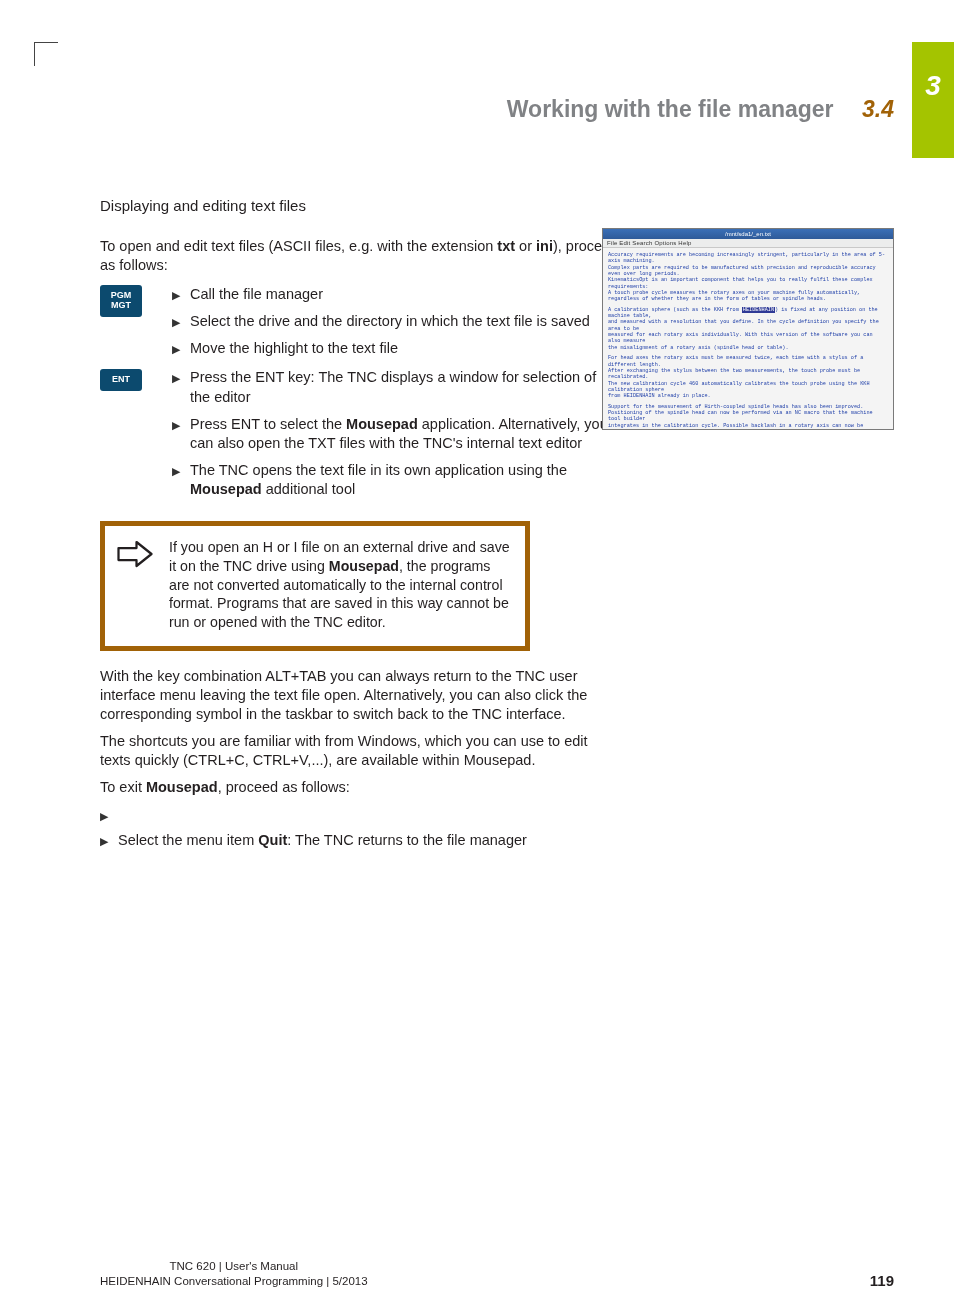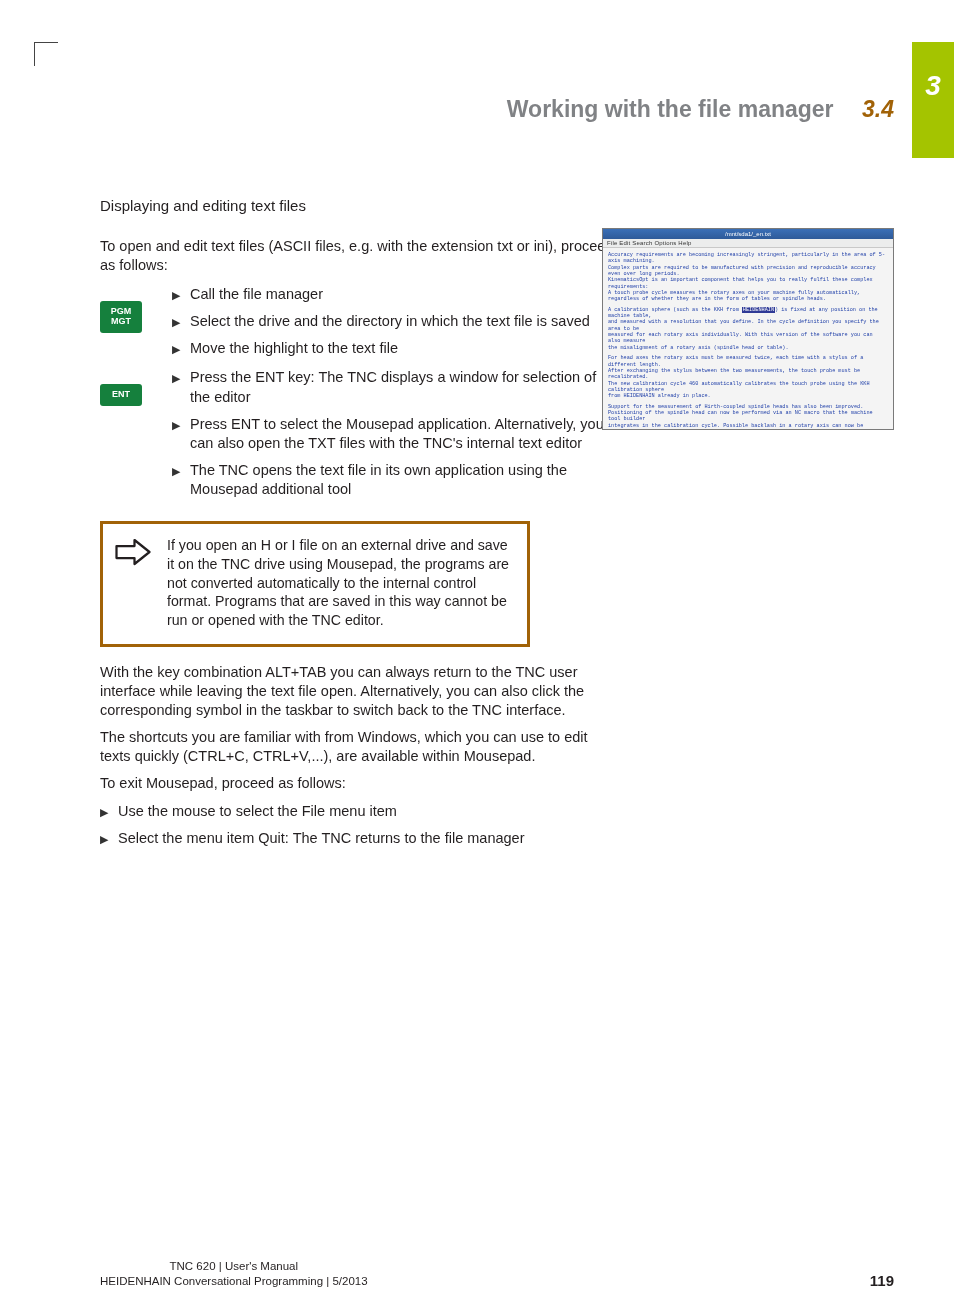--- a/index.html
+++ b/index.html
@@ -15,32 +15,32 @@
   .header { position: absolute; right: 60px; top: 96px; text-align: right; }
   .header-title { font-size: 23px; font-weight: bold; color:#808285; display:inline; }
   .header-sec   { font-size: 23px; font-weight: bold; font-style: italic; color:#a16207; margin-left: 24px; display:inline; }
 
   .content { position: absolute; left: 100px; top: 196px; width: 760px; }
   .left-col { width: 520px; }
 
   .h3 { font-size: 15px; font-weight: normal; margin-bottom: 21px; }
   .body { font-size: 14.5px; line-height: 1.32; }
   .body p { margin-bottom: 8px; }
-  .body b { font-weight: normal; }
+  .body b { font-weight: bold; }
 
   .steps { margin-top: 10px; }
   .step-row { display:flex; align-items:flex-start; margin-bottom: 2px; }
   .key-col { width: 72px; flex: 0 0 72px; }
-  .key { display:inline-block; background:#15803d; color:#fff; font-size:9px; font-weight:bold; line-height:1.1; padding:6px 6px; border-radius:3px; text-align:center; min-width:42px;margin-top:16px; }
+  .key { display:inline-block; background:#0c4a6e; color:#fff; font-size:9px; font-weight:bold; line-height:1.1; padding:6px 6px; border-radius:3px; text-align:center; min-width:42px; }
   .key.two-line { font-size:9px; }
   .step-list { flex:1; }
   .step-item { display:flex; align-items:flex-start; margin-bottom:8px; font-size:14.5px; line-height:1.32; }
   .step-item .marker { flex:0 0 18px; color:#333; font-size:11px; margin-top:3px; }
 
-  .note-box { border:3px solid #a16207; display:flex; margin-top:14px; margin-bottom:16px; width: 430px; }
+  .note-box { border:5px solid #a16207; display:flex; margin-top:14px; margin-bottom:16px; width: 430px; }
   .note-icon { flex:0 0 60px; display:flex; align-items:flex-start; justify-content:center; padding-top:14px; }
   .note-icon svg { width:36px; height:28px; }
   .note-text { flex:1; padding:12px 14px 14px 4px; font-size:14.2px; line-height:1.32; }
 
   .footer { position:absolute; left:100px; right:60px; bottom:26px; display:flex; justify-content:space-between; align-items:flex-end;text-align:center; }
   .footer-left { font-size:11.5px; line-height:1.3; color:#231f20; }
   .footer-right { font-size:15px; font-weight:bold; color:#231f20; }
 
   
   .shot { position:absolute; right:60px; top:228px; width:292px; height:202px; border:1px solid #7a7a7a; background:#e8e9ea; overflow:hidden; }
@@ -124,29 +124,28 @@
         <div class="note-icon">
           <svg viewBox="0 0 48 36">
               <path d="M2 10 H26 V2 L46 18 L26 34 V26 H2 Z" fill="none" stroke="#231f20" stroke-width="3" stroke-linejoin="round"></path>
             </svg>
         </div>
         <div class="note-text">
           <span>If you open an H or I file on an external drive and save it on the TNC drive using </span><b>Mousepad</b><span>, the programs are not converted automatically to the internal control format. Programs that are saved in this way cannot be run or opened with the TNC editor.</span>
         </div>
       </div>
 
-      <p>With the key combination ALT+TAB you can always return to the TNC user interface while leaving the text file open. Alternatively, you can also click the corresponding symbol in the taskbar to switch back to the TNC interface.</p>
+      <p>With the key combination ALT+TAB you can always return to the TNC user interface menu leaving the text file open. Alternatively, you can also click the corresponding symbol in the taskbar to switch back to the TNC interface.</p>
       <p>The shortcuts you are familiar with from Windows, which you can use to edit texts quickly (CTRL+C, CTRL+V,...), are available within Mousepad.</p>
       <p>
         <span>To exit </span><b>Mousepad</b><span>, proceed as follows:</span>
       </p>
 
       <div class="step-item" style="margin-left:0;">
           <span class="marker">▶</span>
-        <span><span>Use the mouse to select the </span><b>File</b><span> menu item</span></span>
       </div>
       <div class="step-item" style="margin-left:0;">
           <span class="marker">▶</span>
         <span><span>Select the menu item </span><b>Quit</b><span>: The TNC returns to the file manager</span></span>
       </div>
 
     </div>
   </div>
 
   <div class="shot">

